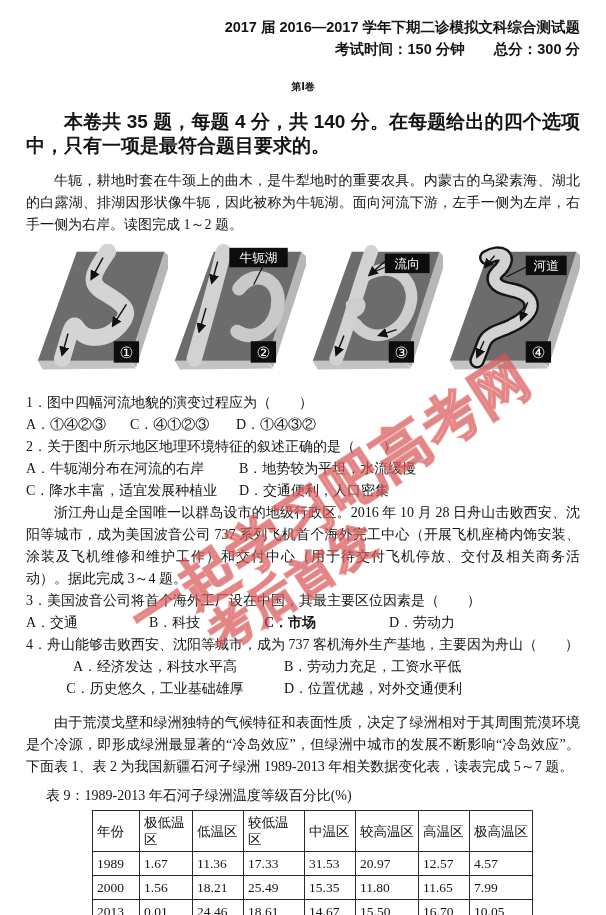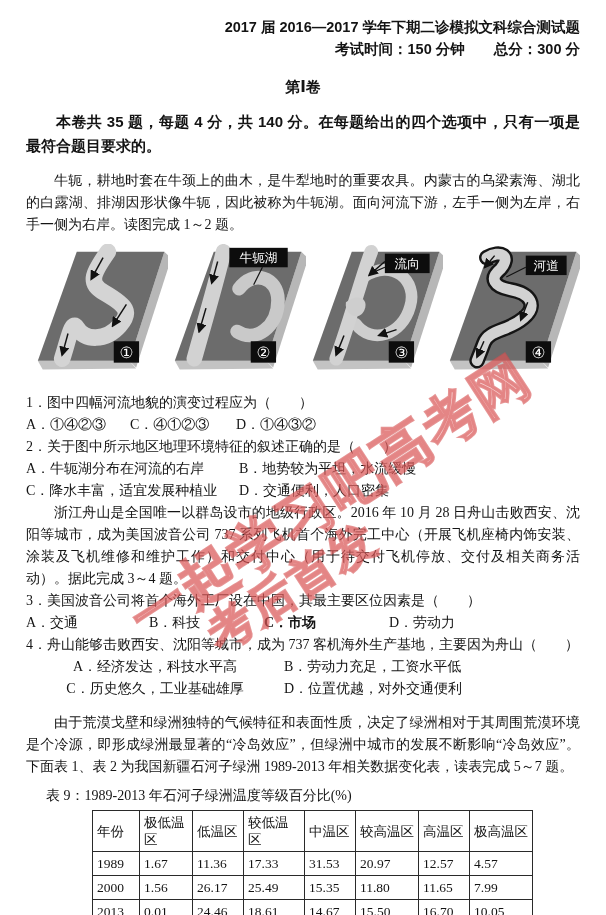--- a/index.html
+++ b/index.html
@@ -1,23 +1,23 @@
 <!DOCTYPE html>
 <html><head>
 <meta charset="utf-8">
 <style>
   html,body{margin:0;padding:0;background:#fff;}
   .page{width:606px;height:915px;background:#ffffff;position:relative;overflow:hidden;
         color:#141414;font-family:"Liberation Serif","DejaVu Serif",serif;}
   .inner{padding:16px 26px 0 26px;}
   .title,.exam-info{text-align:right;font-weight:bold;font-size:14.5px;line-height:22px;
         font-family:"Liberation Sans","DejaVu Sans",sans-serif;}
-  .section-title{text-align:center;font-weight:bold;font-size:15px;line-height:22px;margin-top:16px;
+  .section-title{text-align:center;font-weight:bold;font-size:10px;line-height:22px;margin-top:16px;
         font-family:"Liberation Sans","DejaVu Sans",sans-serif;}
-  .instructions{font-weight:bold;font-size:15px;line-height:24px;margin:12px 0 0 0;
+  .instructions{font-weight:bold;font-size:19px;line-height:24px;margin:12px 0 0 0;
         text-indent:2em;text-align:justify;font-family:"Liberation Sans","DejaVu Sans",sans-serif;}
   .para{font-size:14px;line-height:22px;margin:12px 0 0 0;text-indent:2em;text-align:justify;}
   .para.tight{margin-top:0;}
   .figure-strip{display:flex;gap:1px;margin:8px 0 0 6px;}
   .q{font-size:14px;line-height:22px;}
   .q.qtop{margin-top:8px;}
   .opts{display:flex;font-size:14px;line-height:22px;}
   .opts span{display:inline-block;}
   .w104{width:104px;} .w110{width:110px;} .w106{width:106px;}
   .w123{width:123px;} .w115{width:115px;} .w125{width:125px;font-weight:bold;}
@@ -200,21 +200,21 @@
         <td>11.36</td>
         <td>17.33</td>
         <td>31.53</td>
         <td>20.97</td>
         <td>12.57</td>
         <td>4.57</td>
       </tr>
       <tr>
         <td>2000</td>
         <td>1.56</td>
-        <td>26.17</td>
+        <td>18.21</td>
         <td>25.49</td>
         <td>15.35</td>
         <td>11.80</td>
         <td>11.65</td>
         <td>7.99</td>
       </tr>
       <tr>
         <td>2013</td>
         <td>0.01</td>
         <td>24.46</td>

